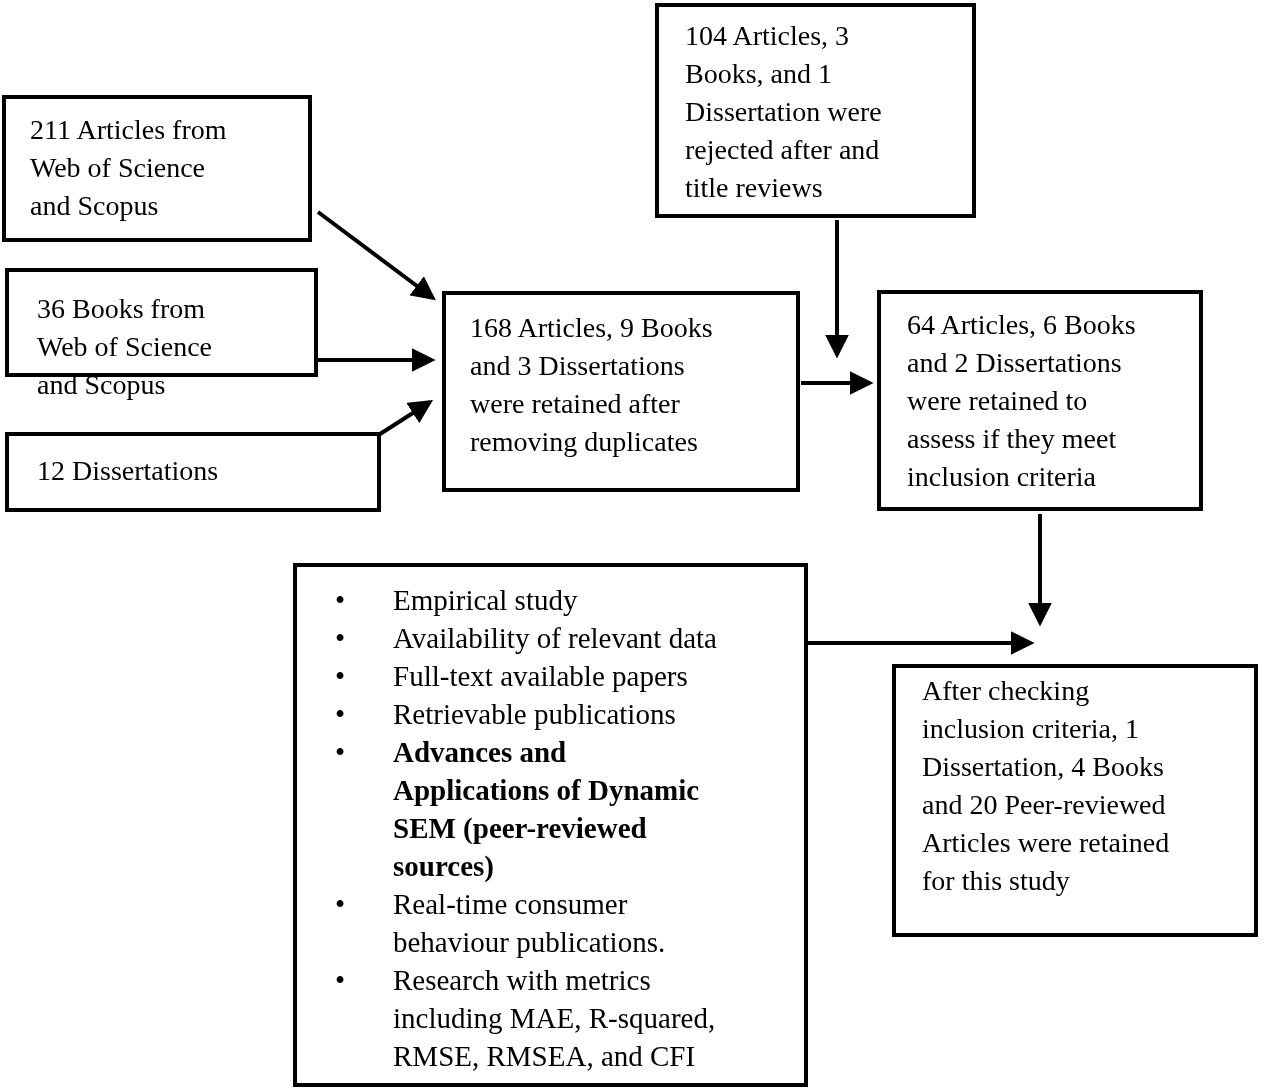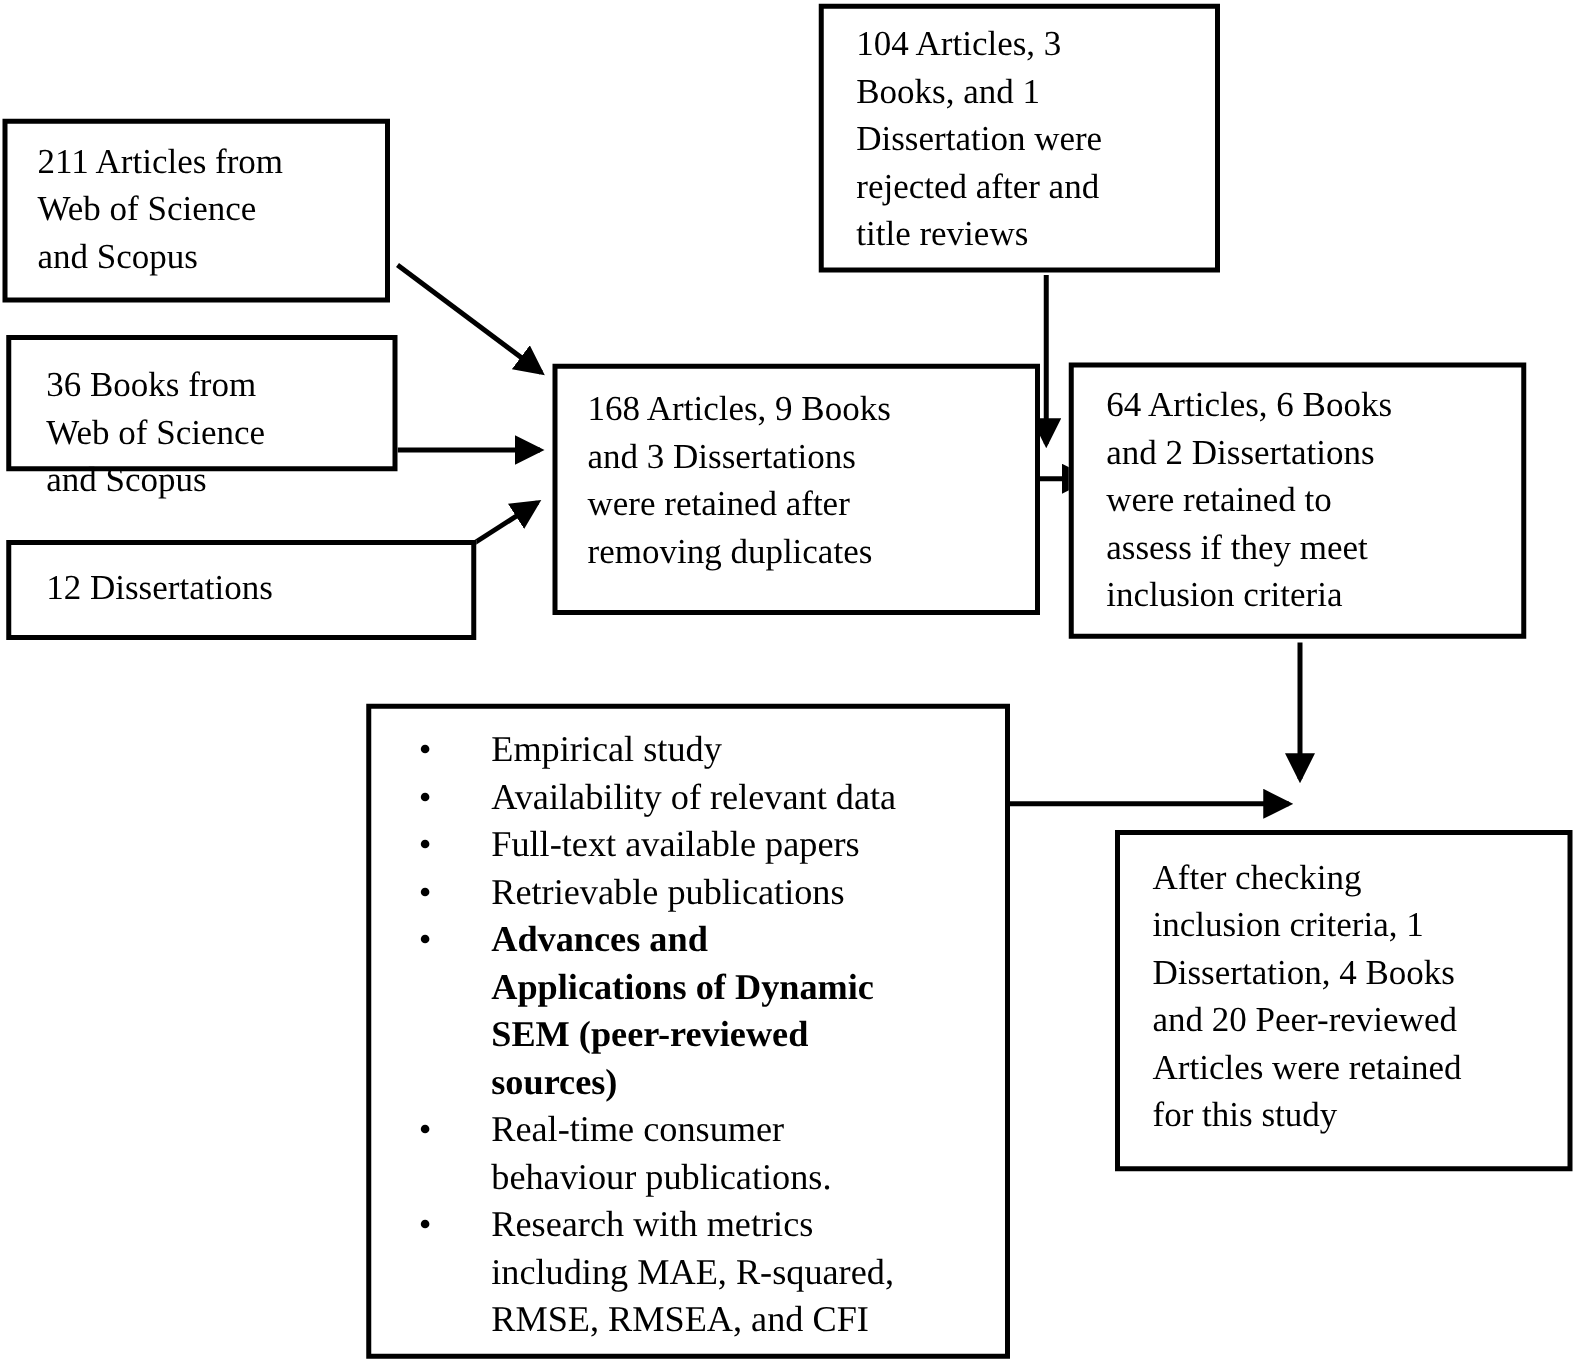--- a/index.html
+++ b/index.html
@@ -24,24 +24,24 @@
   .box-text {
     font-size: 28px;
     line-height: 38px;
     white-space: pre;
   }
   
   .box-a { left: 2px;   top: 95px;  width: 310px; height: 147px; padding: 12px 8px 0 24px; }
   .box-b { left: 5px;   top: 268px; width: 313px; height: 109px; padding: 18px 8px 0 28px; }
   .box-c { left: 5px;   top: 432px; width: 376px; height: 80px;  padding: 16px 8px 0 28px; }
   .box-d { left: 655px; top: 3px;   width: 321px; height: 215px; padding: 10px 8px 0 26px; }
-  .box-e { left: 442px; top: 291px; width: 390px; height: 201px; padding: 14px 0 0 24px; }
-  .box-f { left: 855px; top: 290px; width: 366px; height: 221px; padding: 12px 8px 0 26px; }
+  .box-e { left: 442px; top: 291px; width: 358px; height: 201px; padding: 14px 0 0 24px; }
+  .box-f { left: 877px; top: 290px; width: 326px; height: 221px; padding: 12px 8px 0 26px; }
   .box-g { left: 293px; top: 563px; width: 515px; height: 524px; padding: 14px 12px 0 0; }
-  .box-h { left: 892px; top: 664px; width: 366px; height: 273px; padding: 16px 8px 0 26px; }
+  .box-h { left: 892px; top: 664px; width: 366px; height: 273px; padding: 4px 8px 0 26px; }
 
   .criteria { list-style: none; }
   .criteria li {
     display: flex;
     align-items: flex-start;
     font-size: 29px;
     line-height: 38px;
   }
   .criteria .bullet {
     flex: none;

